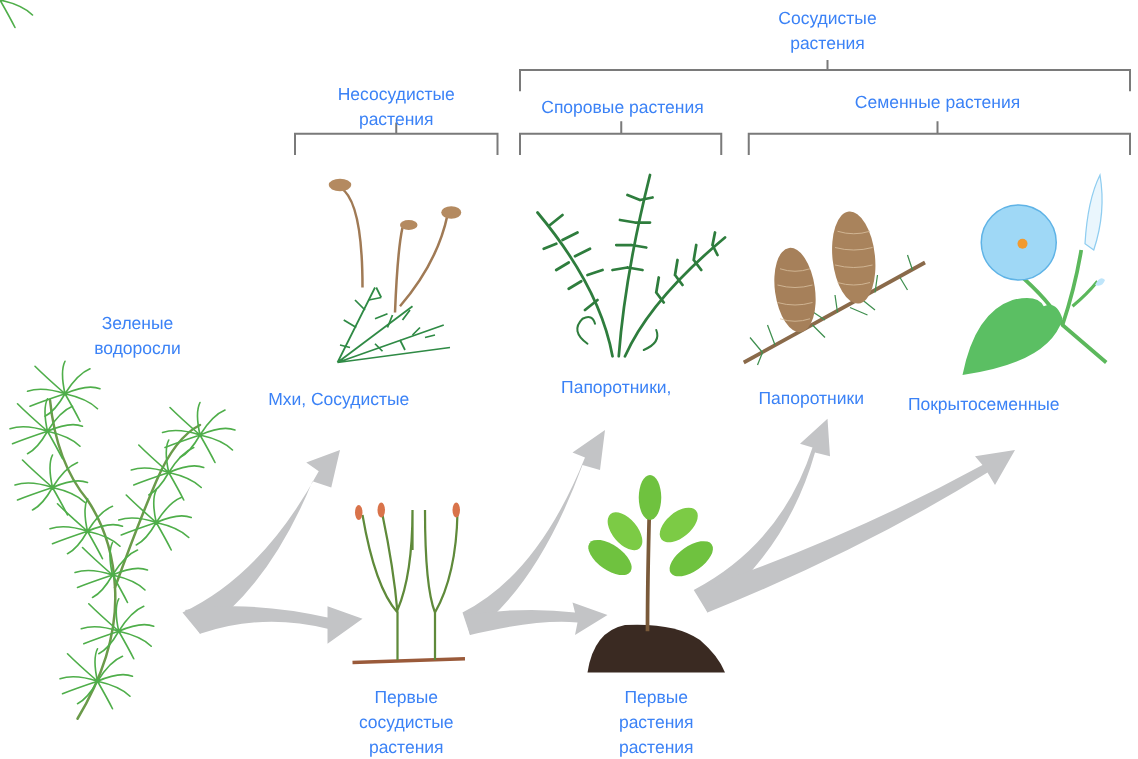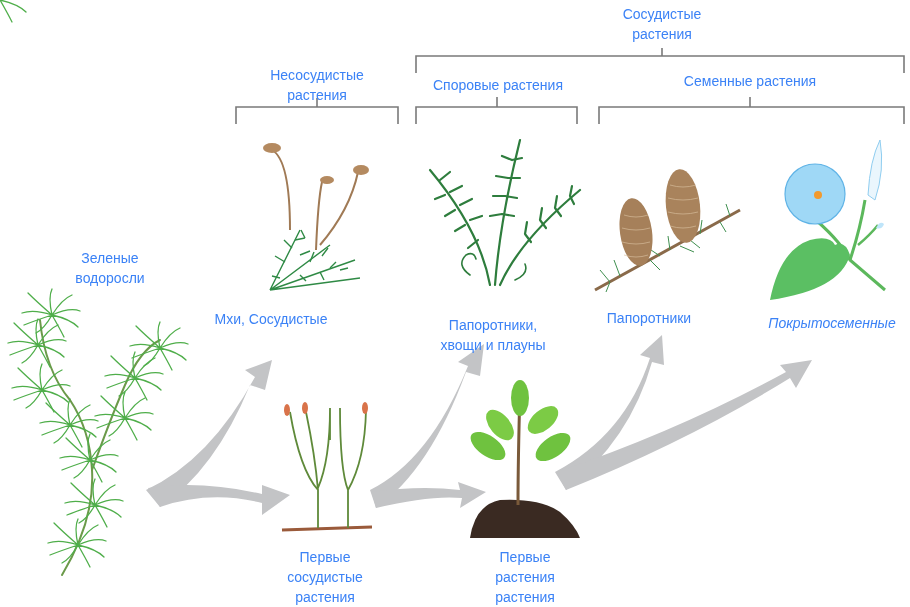--- a/index.html
+++ b/index.html
@@ -129,26 +129,25 @@
   <div>растения</div>
 </div>
 <div class="lbl" style="left:418px;top:75px;width:160px;">Споровые растения</div>
 <div class="lbl" style="left:660px;top:71px;width:180px;">Семенные растения</div>
 
 <div class="lbl" style="left:60px;top:248px;width:100px;">
   <div>Зеленые</div>
   <div>водоросли</div>
 </div>
 <div class="lbl" style="left:196px;top:309px;width:150px;">Мхи, Сосудистые</div>
-<div class="lbl" style="left:428px;top:315px;width:130px;text-align:center;">
+<div class="lbl" style="left:428px;top:299px;width:130px;text-align:center;">
   <div>Папоротники,</div>
-  <div>хвощи и плауны</div>
 </div>
 <div class="lbl" style="left:589px;top:308px;width:120px;">Папоротники</div>
-<div class="lbl" style="left:762px;top:313px;width:140px;font-style:italic;">Покрытосеменные</div>
+<div class="lbl" style="left:717px;top:313px;width:140px;">Покрытосеменные</div>
 
 <div class="lbl" style="left:270px;top:547px;width:110px;">
   <div>Первые</div>
   <div>сосудистые</div>
   <div>растения</div>
 </div>
 <div class="lbl" style="left:470px;top:547px;width:110px;">
   <div>Первые</div>
   <div>растения</div>
   <div>растения</div>

